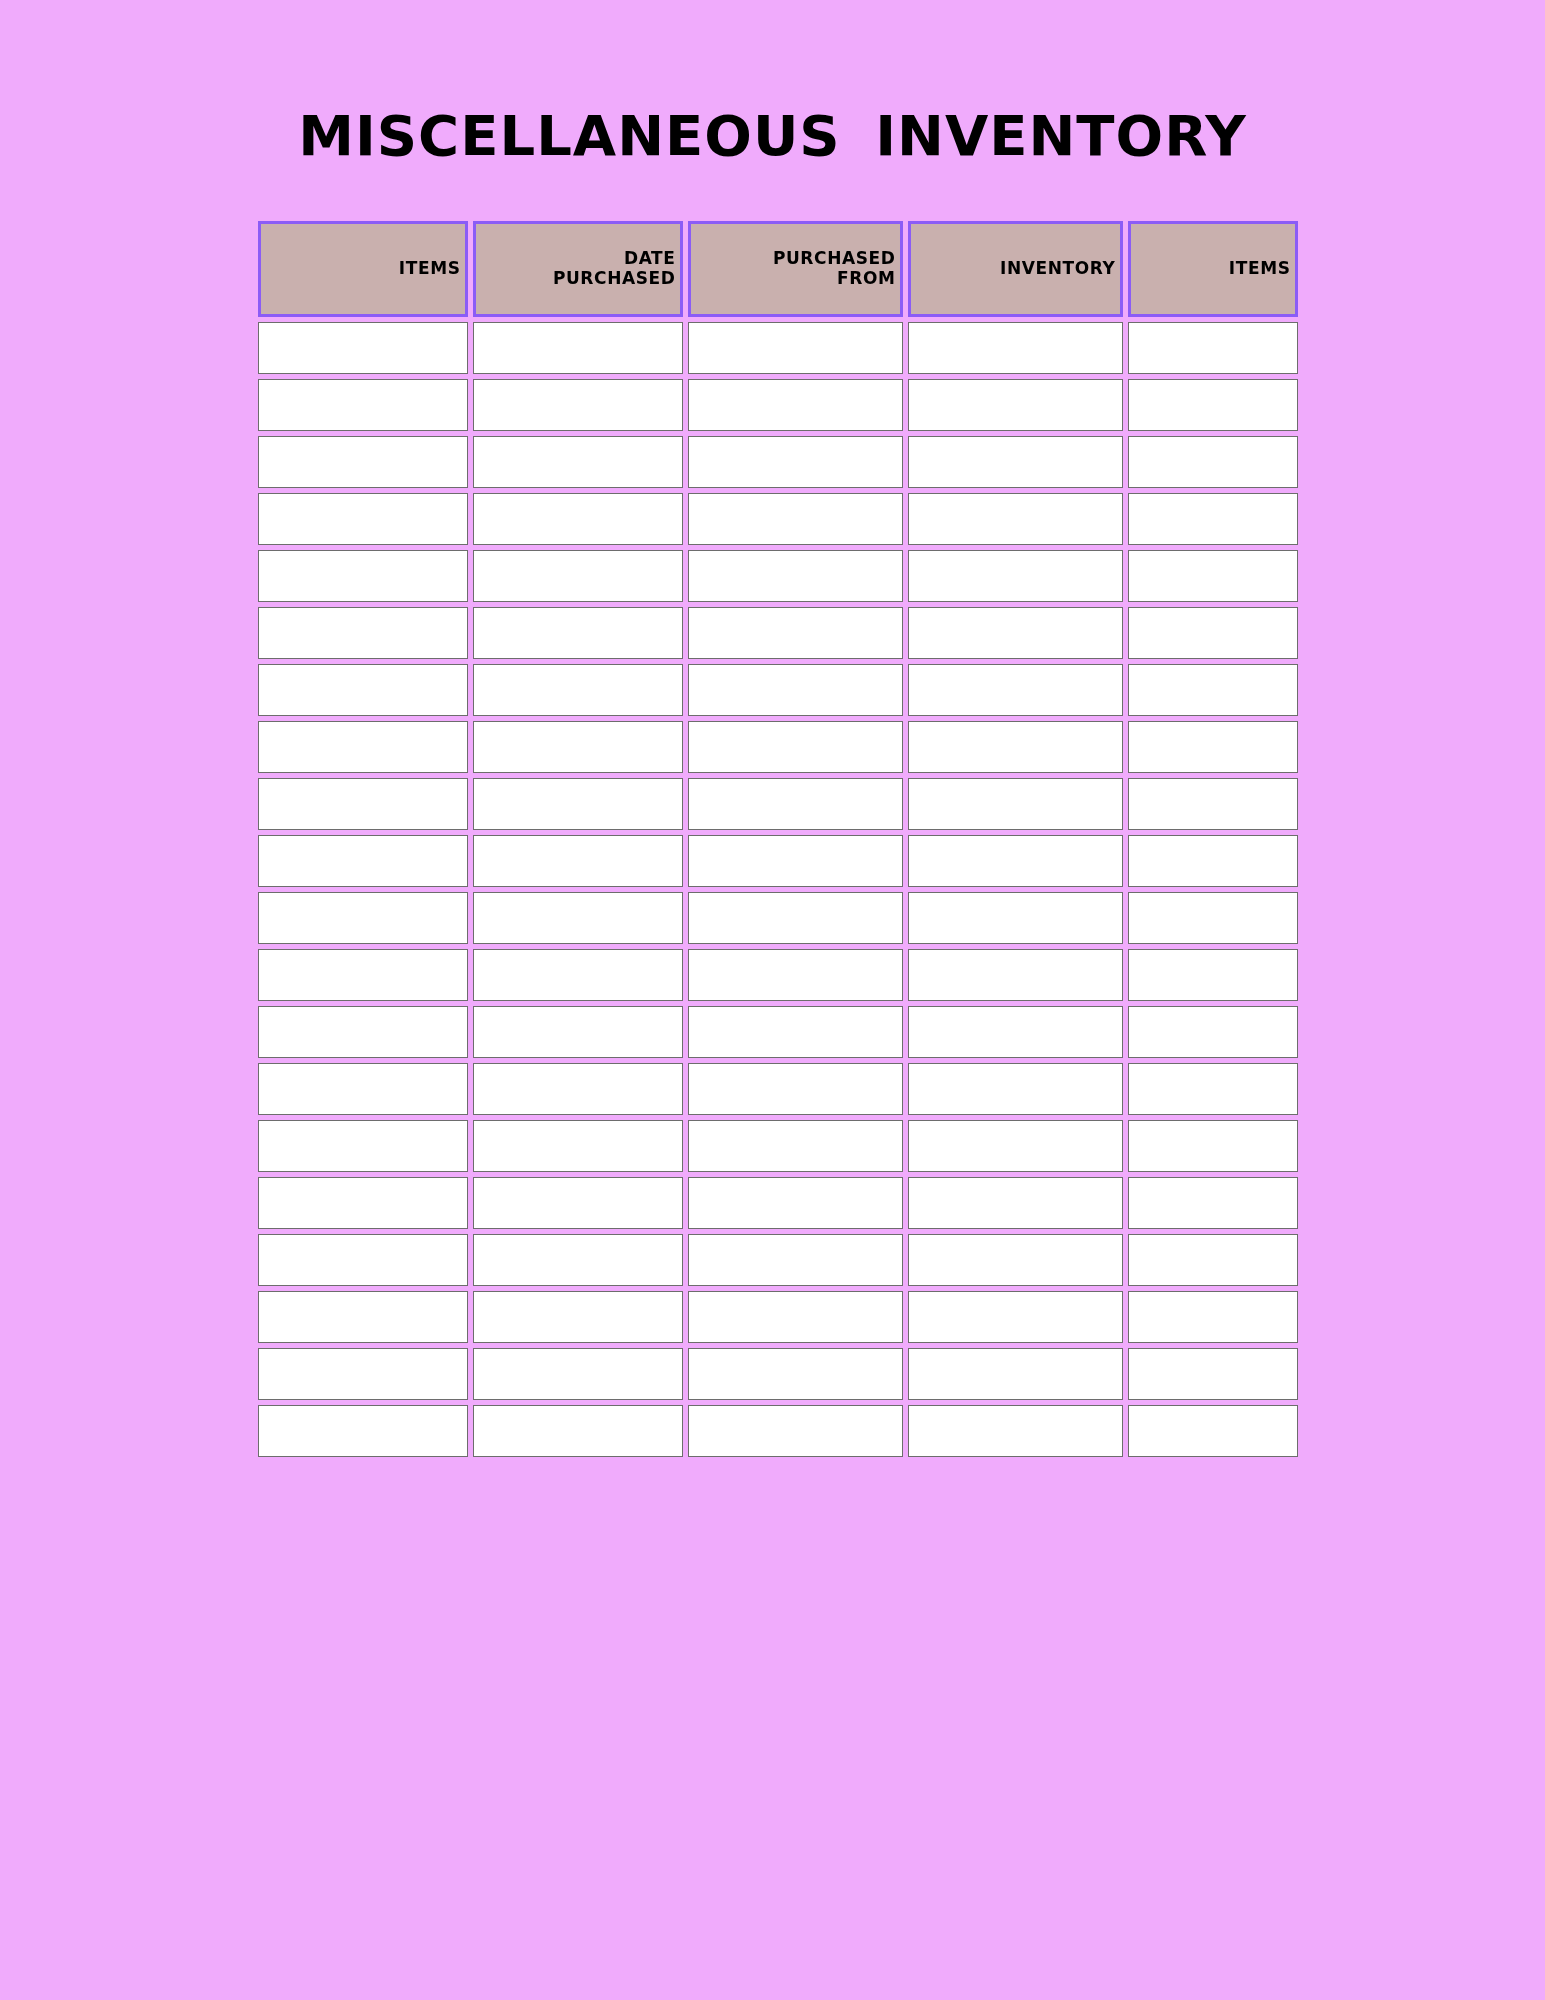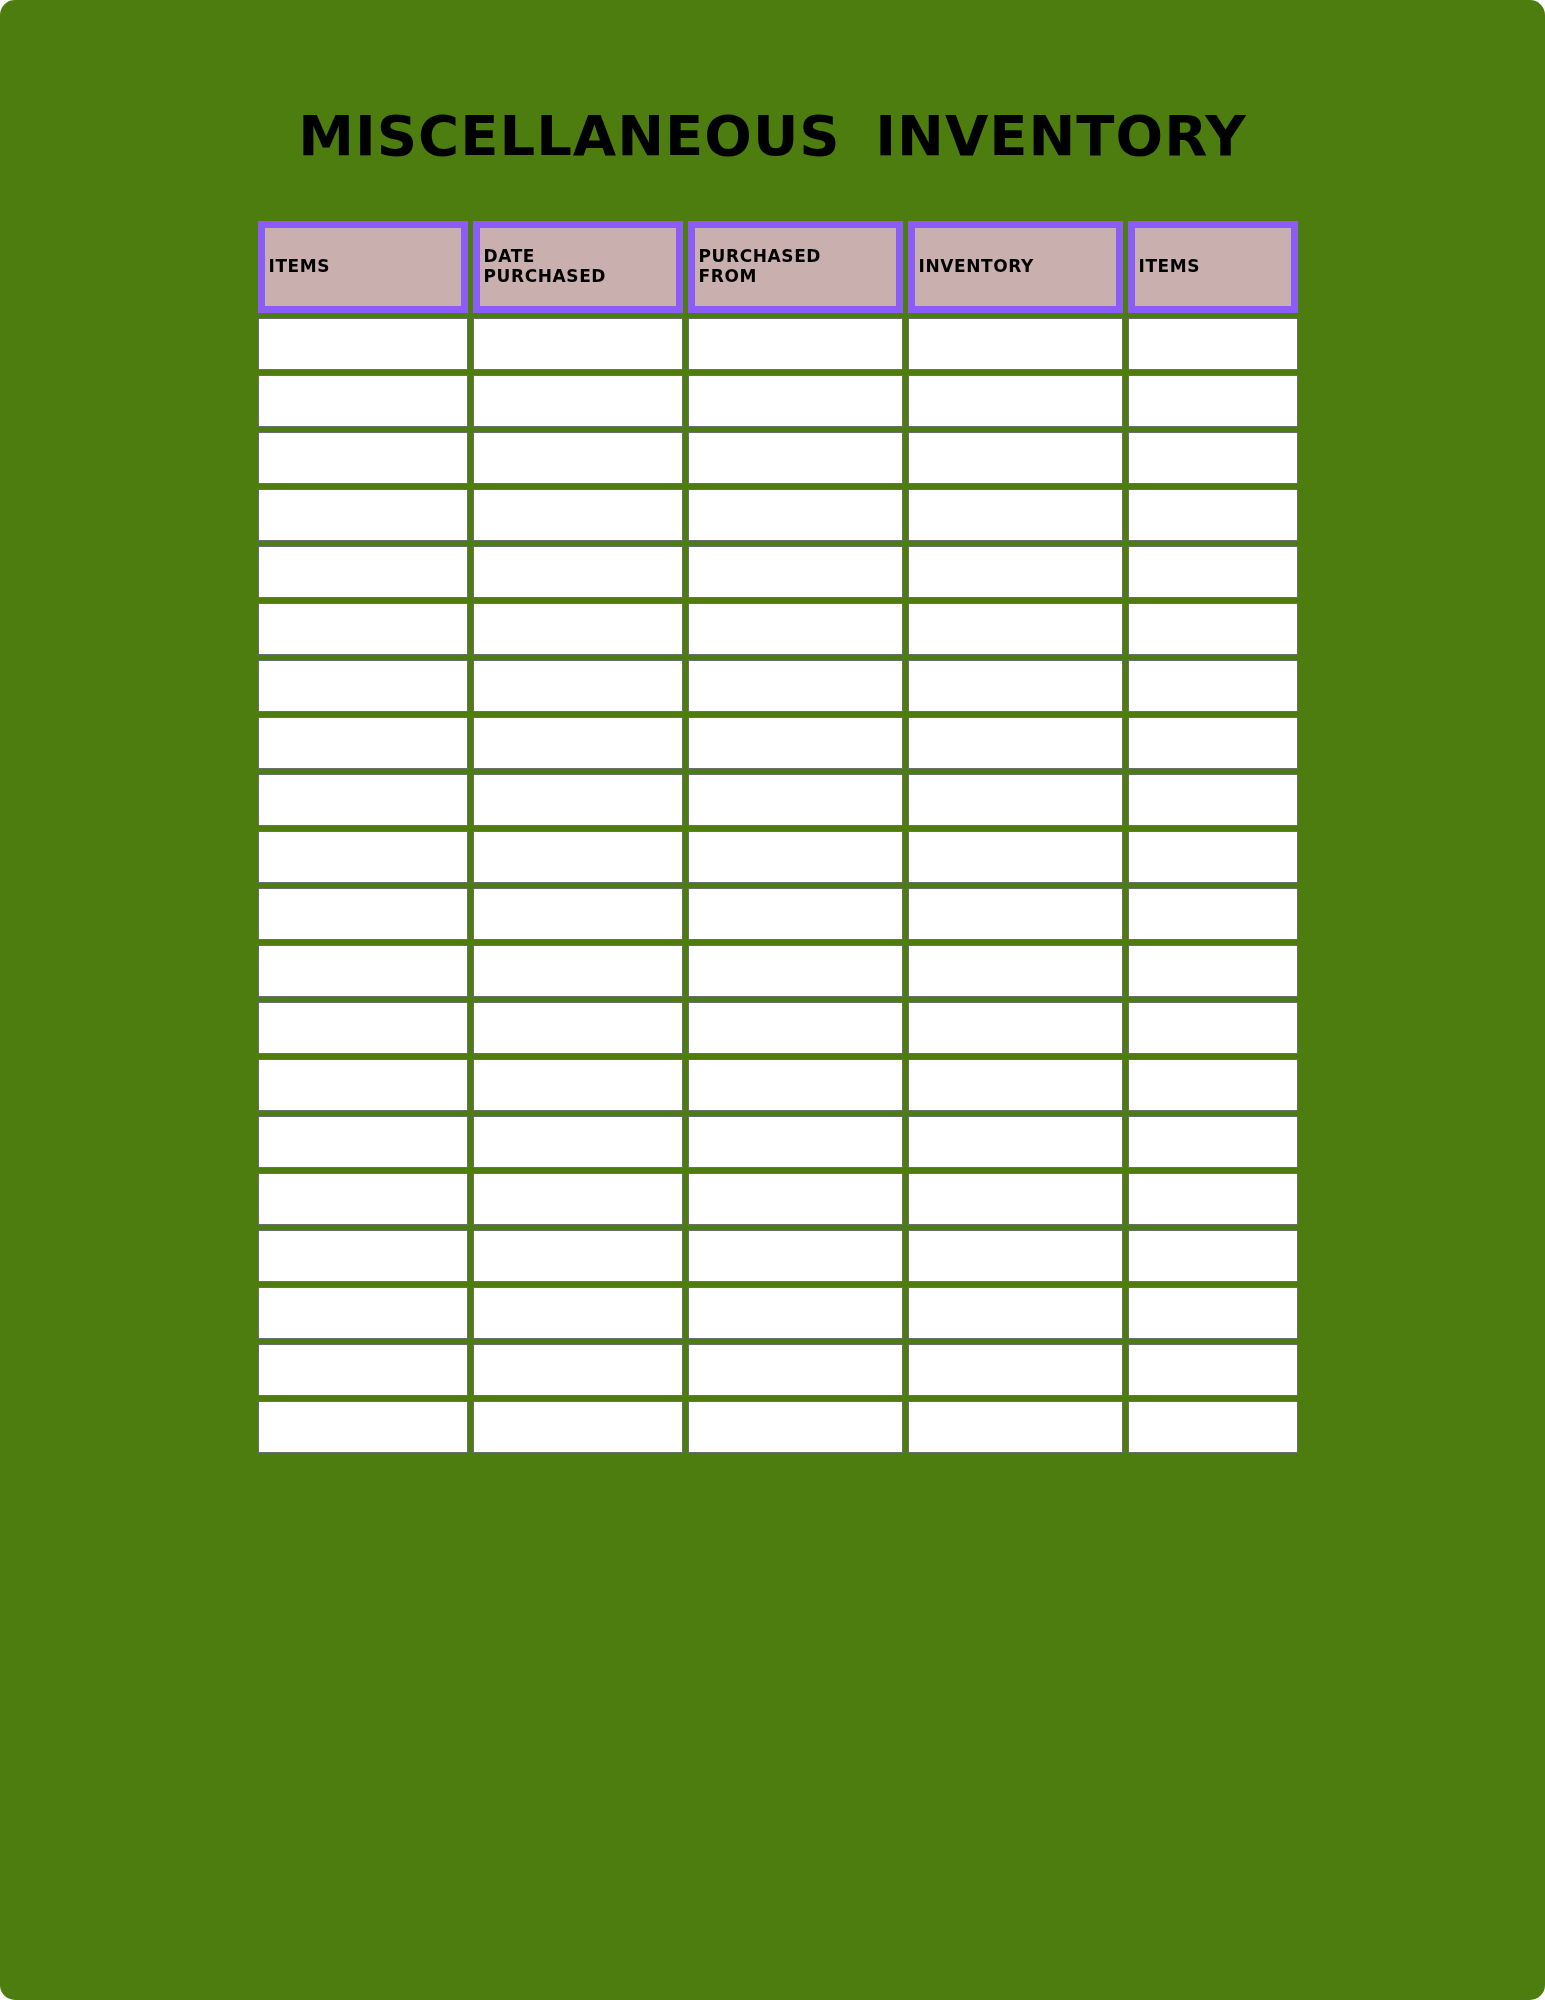--- a/index.html
+++ b/index.html
@@ -11,23 +11,22 @@
     width: 1545px;
     height: 2000px;
     font-family: "Liberation Sans", sans-serif;
     color: #000000;
     overflow: hidden;
   }
   .page {
     position: relative;
     width: 1545px;
     height: 2000px;
-    background: #4d7c0f;
+    background: #f0abfc;
     box-sizing: border-box;
-    border-radius: 15px;
   }
   .title {
     text-align: center;
     font-size: 56px;
     font-weight: 800;
     letter-spacing: 1px;
     margin: 0;
     padding-top: 108px;
     padding-bottom: 0;
     line-height: 1.0;
@@ -40,29 +39,29 @@
     padding-top: 52px;
   }
   table.inventory {
     border-collapse: separate;
     border-spacing: 5px 5px;
     width: 100%;
     table-layout: fixed;
   }
   table.inventory th {
     background: #c9b0ae;
-    border: 7px solid #8b5cf6;
+    border: 3px solid #8b5cf6;
     height: 50px;
     font-size: 17px;
     font-weight: 700;
     letter-spacing: 0.6px;
-    text-align: left;
+    text-align: right;
     vertical-align: middle;
     line-height: 1.15;
-    padding: 14px 4px;
+    padding: 20px 4px;
     font-family: "DejaVu Sans", "Liberation Sans", sans-serif;
   }
   table.inventory td {
     background: #ffffff;
     border: 1px solid #6d6d6d;
     height: 50px;
     padding: 0;
   }
   col.c-items    { width: 210px; }
   col.c-date     { width: 210px; }

